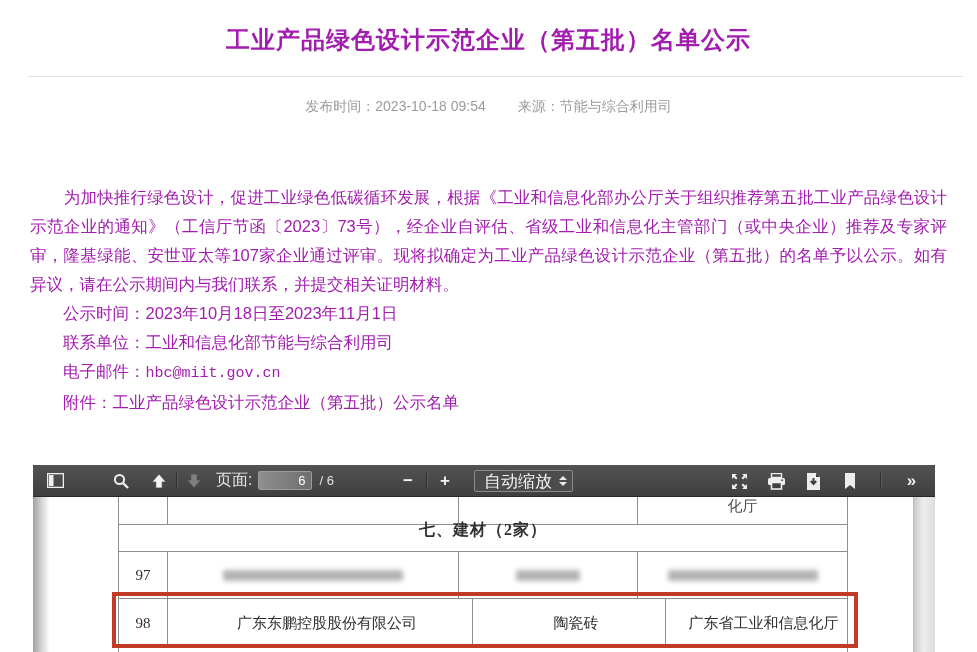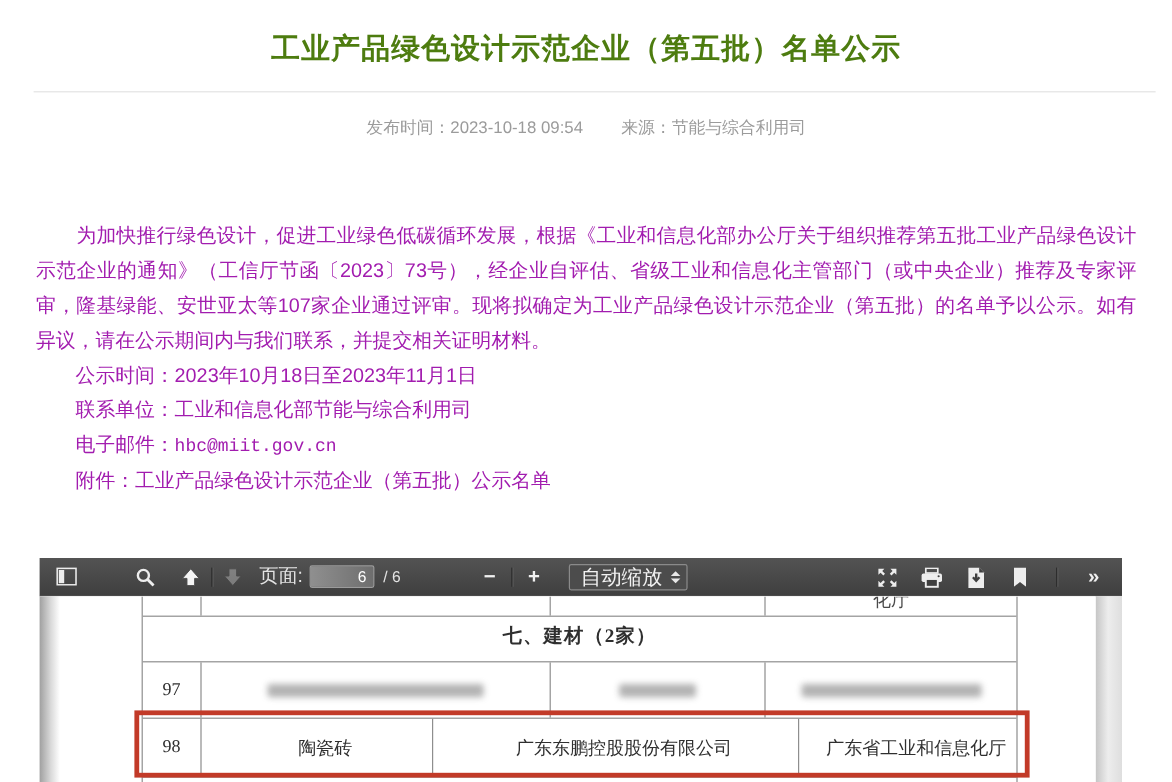--- a/index.html
+++ b/index.html
@@ -2,21 +2,21 @@
 <html><head>
 <meta charset="utf-8">
 <style>
   * { margin:0; padding:0; box-sizing:border-box; }
   html,body { width:977px; height:652px; background:#ffffff; overflow:hidden;
               font-family:"Liberation Sans", sans-serif; }
   .stage { position:relative; width:977px; height:652px; background:#fff; }
 
   
   .article-title { position:absolute; top:24px; left:0; width:100%;
-    text-align:center; font-size:24px; font-weight:bold; color:#4d7c0f;
+    text-align:center; font-size:24px; font-weight:bold; color:#a21caf;
     letter-spacing:1px; }
   .divider { position:absolute; top:76px; left:28px; right:14px; height:0;
     border-top:1px solid #e3e3e3; }
   .meta-row { position:absolute; top:98px; left:0; width:100%;
     text-align:center; font-size:14px; color:#9b9b9b; }
   .meta-row .meta-item { margin:0 14px; }
 
   .article-body { position:absolute; top:183px; left:30px; right:30px;
     font-size:16.5px; line-height:29px; color:#a21caf; }
   .article-body p.main-para { text-indent:2.05em; text-align:justify; }
@@ -73,21 +73,21 @@
   .doc-table { position:absolute; left:68px; top:0; width:730px; height:100%;
     border-left:1px solid #8e8e8e; border-right:1px solid #8e8e8e;
     font-family:"Liberation Serif", serif; color:#2f2f2f; }
   .t-row { position:absolute; left:0; width:100%; display:flex;
     border-bottom:1px solid #8e8e8e; }
   .t-cell { display:flex; align-items:center; justify-content:center;
     overflow:hidden; }
   .t-cell.b { border-right:1px solid #8e8e8e; }
   .c1 { width:49px; } .c2 { width:291px; } .c3 { width:179px; } .c4 { flex:1; }
 
-  .row-partial { top:0; height:17px; }
+  .row-partial { top:0; height:28px; }
   .row-partial .t-cell { font-size:15px; color:#4a4a4a; }
   .row-partial .tail { margin-top:-9px; }
   .row-section { top:13px; height:42px; justify-content:center; align-items:center;
     font-size:16px; font-weight:600; letter-spacing:1px; }
   .row-97 { top:55px; height:47px; }
   .row-98 { top:102px; height:49px; font-size:15px;gap:14px; }
   .num { font-size:15px; }
 
   .blur-bar { height:11px; background:#939393; border-radius:2px;
     filter:blur(2.5px); opacity:.7; }
@@ -232,22 +232,22 @@
             <div class="t-cell b c3">
               <div class="blur-bar w-prod"></div>
             </div>
             <div class="t-cell c4">
               <div class="blur-bar w-auth"></div>
             </div>
           </div>
 
           <div class="t-row row-98">
             <div class="t-cell b c1 num">98</div>
+            <div class="t-cell b c2">广东东鹏控股股份有限公司</div>
             <div class="t-cell b c3">陶瓷砖</div>
-            <div class="t-cell b c2">广东东鹏控股股份有限公司</div>
             <div class="t-cell c4">广东省工业和信息化厅</div>
           </div>
         </div>
 
         <div class="highlight-box"></div>
       </div>
 
       <div class="pdf-scrollbar"></div>
     </div>
   </div>

